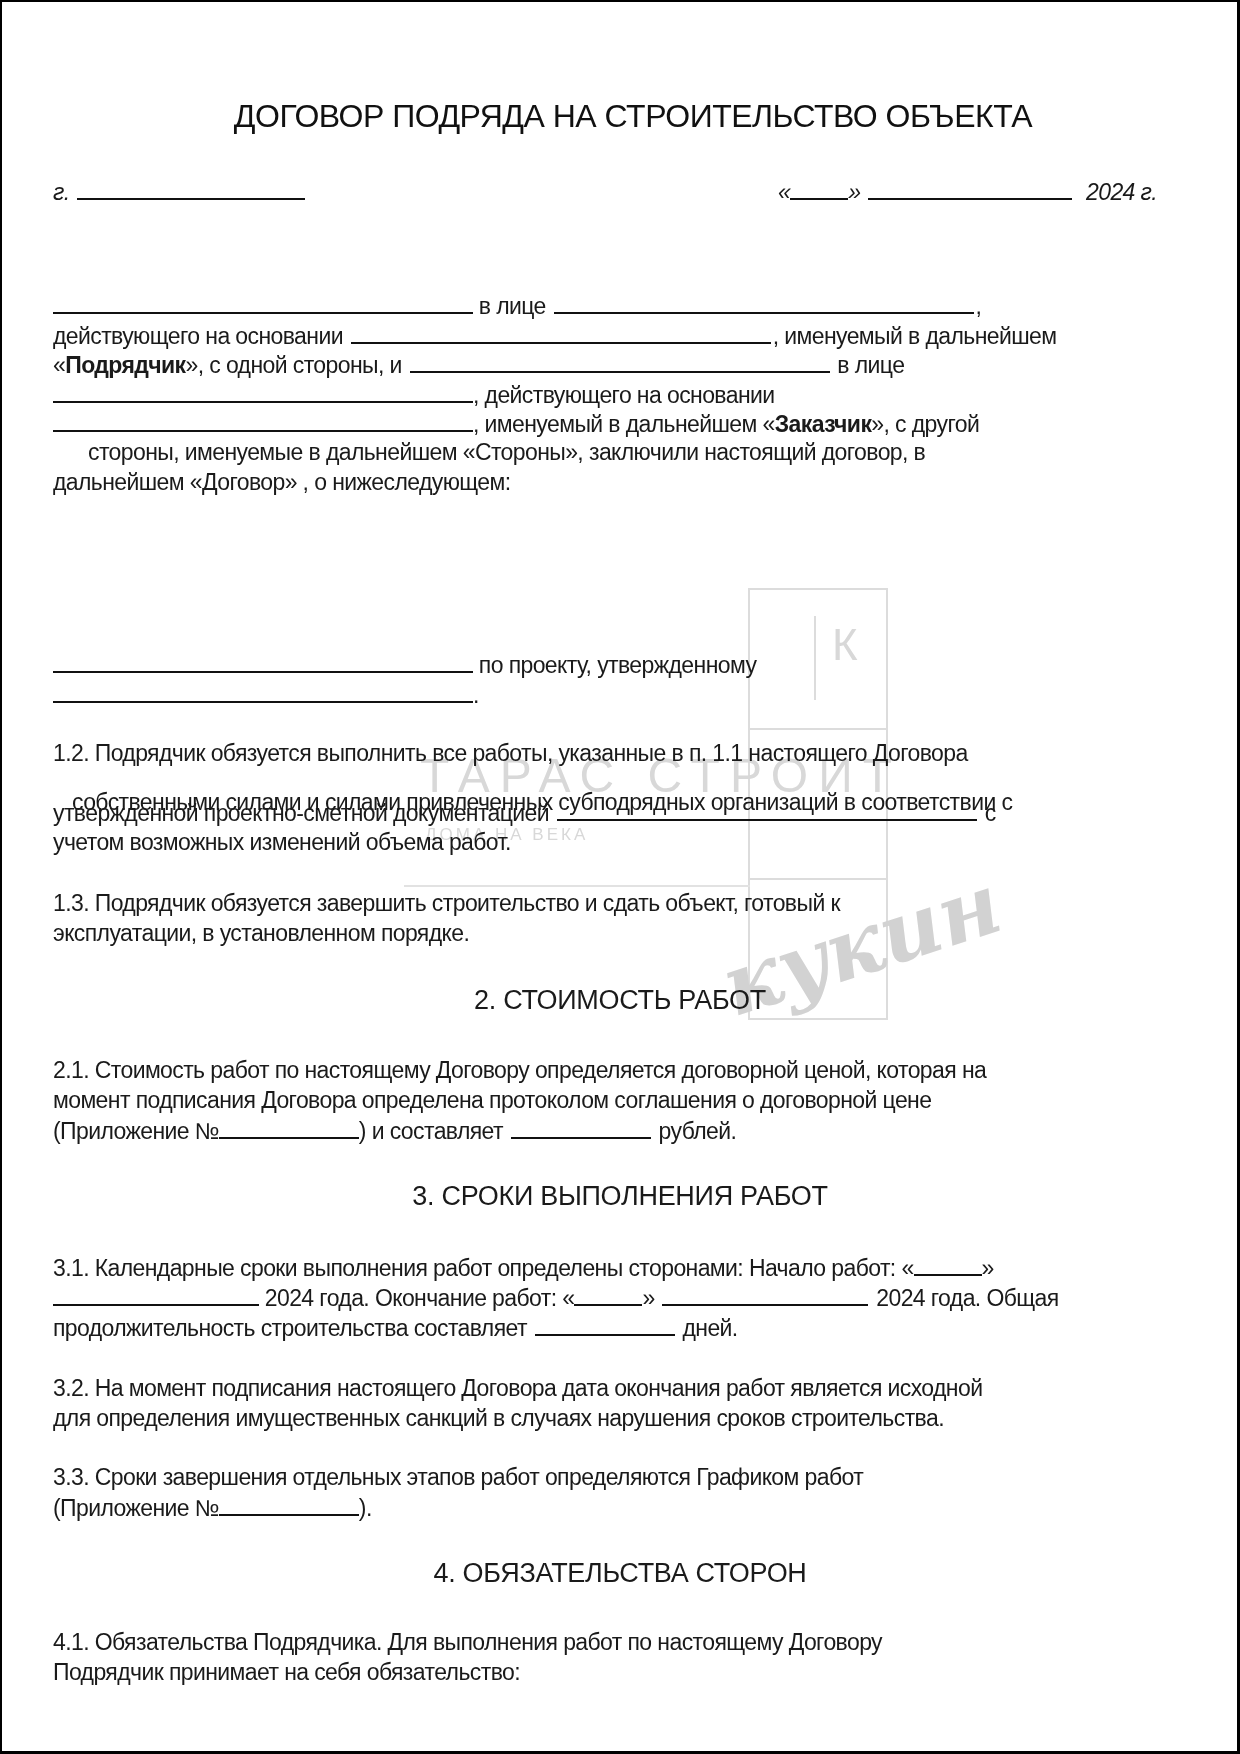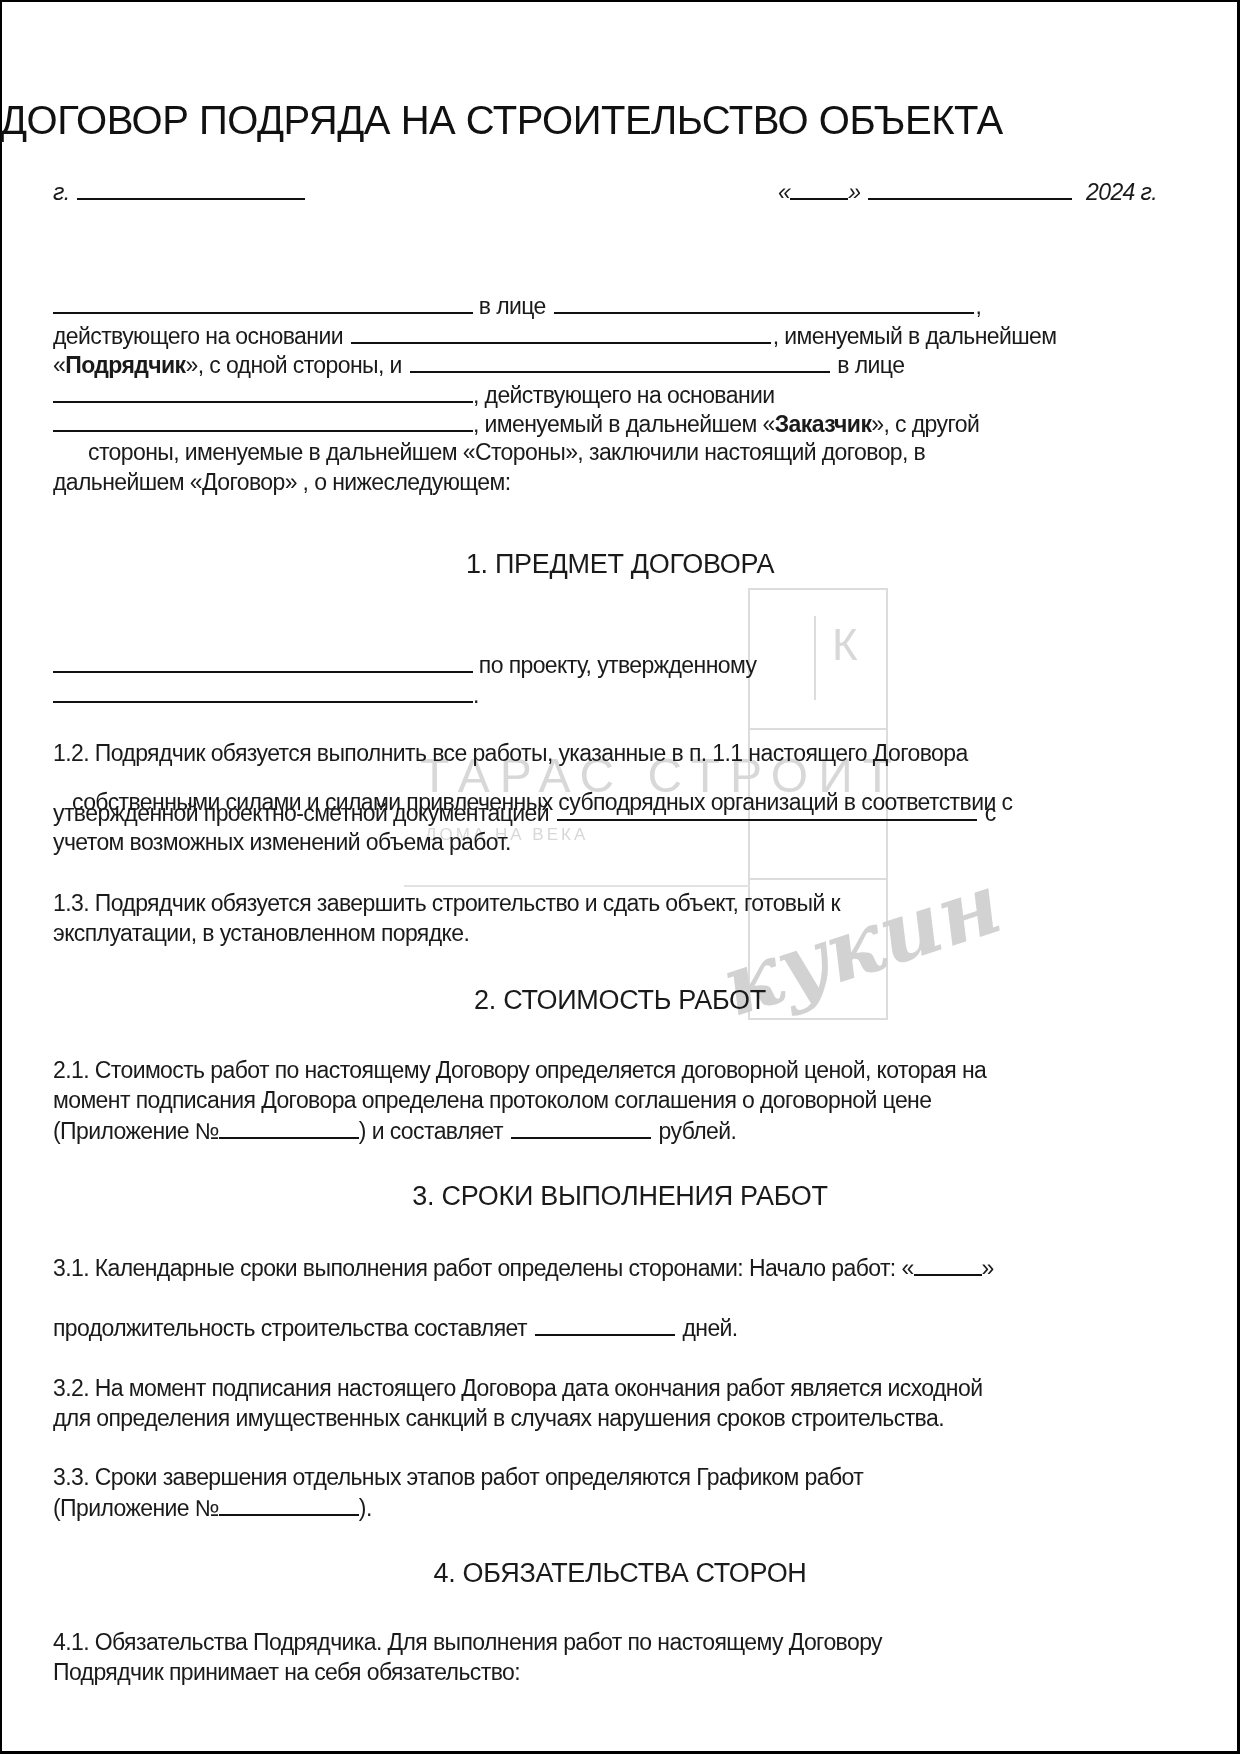--- a/index.html
+++ b/index.html
@@ -8,22 +8,22 @@
     position: absolute; left: 0; top: 0; width: 1240px; height: 1754px;
     box-sizing: border-box;
     border-top: 2px solid #000; border-left: 2px solid #000;
     border-right: 3px solid #000; border-bottom: 3px solid #000;
   }
   .doc {
     position: absolute; left: 0; top: 0; width: 1240px; height: 1754px;
     font-family: "Liberation Sans", sans-serif; color: #111;
   }
   .title {
-    position: absolute; left: 0; width: 1032px; top: 98px; text-align: left;
-    font-size: 40px; letter-spacing: -0.5px; color: #111;
+    position: absolute; left: 0; width: 1032px; top: 98px; text-align: right;
+    font-size: 32px; letter-spacing: -0.5px; color: #111;
   }
   .line {
     position: absolute; left: 53px; font-size: 23px; line-height: 30px;
     white-space: nowrap; letter-spacing: -0.6px; color: #1a1a1a;
   }
   .italic { font-style: italic; }
   .heading {
     position: absolute; left: 0; width: 1240px; text-align: center;
     font-size: 27px; letter-spacing: -0.3px; color: #1a1a1a;
   }
@@ -90,21 +90,20 @@
   </div>
   <div class="line" style="top:408px;">
     <span class="blank" style="width:420px; margin:0;"></span><span>, именуемый в дальнейшем «</span><b>Заказчик</b><span>», с другой</span>
   </div>
   <div class="line" style="top:379px;">
     <span class="blank" style="width:420px; margin:0;"></span><span>, действующего на основании</span>
   </div>
   <div class="line" style="top:437px;margin-left:35px;">стороны, именуемые в дальнейшем «Стороны», заключили настоящий договор, в</div>
   <div class="line" style="top:467px;">дальнейшем «Договор» , о нижеследующем:</div>
 
-  <div class="heading" style="top:549px;">1. ПРЕДМЕТ ДОГОВОРА</div>
   <div class="line" style="top:649px;">
     <span class="blank" style="width:420px; margin:0;"></span>
     <span>по проекту, утвержденному</span>
   </div>
   <div class="line" style="top:679px;">
     <span class="blank" style="width:420px; margin:0;"></span><span>.</span>
   </div>
 
   <div class="line" style="top:738px;">1.2. Подрядчик обязуется выполнить все работы, указанные в п. 1.1 настоящего Договора</div>
   <div class="line" style="top:787px;margin-left:19px;">собственными силами и силами привлеченных субподрядных организаций в соответствии с</div>
@@ -124,20 +123,26 @@
   <div class="line" style="top:1115px;">
     <span>(Приложение №</span><span class="blank" style="width:140px; margin:0;"></span><span>) и составляет</span>
     <span class="blank" style="width:140px;"></span>
     <span>рублей.</span>
   </div>
 
   <div class="heading" style="top:1181px;">3. СРОКИ ВЫПОЛНЕНИЯ РАБОТ</div>
   <div class="line" style="top:1252px;">
     <span>3.1. Календарные сроки выполнения работ определены сторонами: Начало работ: «</span><span class="blank" style="width:68px; margin:0;"></span><span>»</span>
   </div>
+  <div class="line" style="top:1282px;">
+    <span class="blank" style="width:206px; margin:0;"></span>
+    <span>2024 года. Окончание работ: «</span><span class="blank" style="width:68px; margin:0;"></span><span>»</span>
+    <span class="blank" style="width:206px;"></span>
+    <span>2024 года. Общая</span>
+  </div>
   <div class="line" style="top:1312px;">
     <span>продолжительность строительства составляет</span>
     <span class="blank" style="width:140px;"></span>
     <span>дней.</span>
   </div>
 
   <div class="line" style="top:1373px;">3.2. На момент подписания настоящего Договора дата окончания работ является исходной</div>
   <div class="line" style="top:1403px;">для определения имущественных санкций в случаях нарушения сроков строительства.</div>
 
   <div class="line" style="top:1462px;">3.3. Сроки завершения отдельных этапов работ определяются Графиком работ</div>

